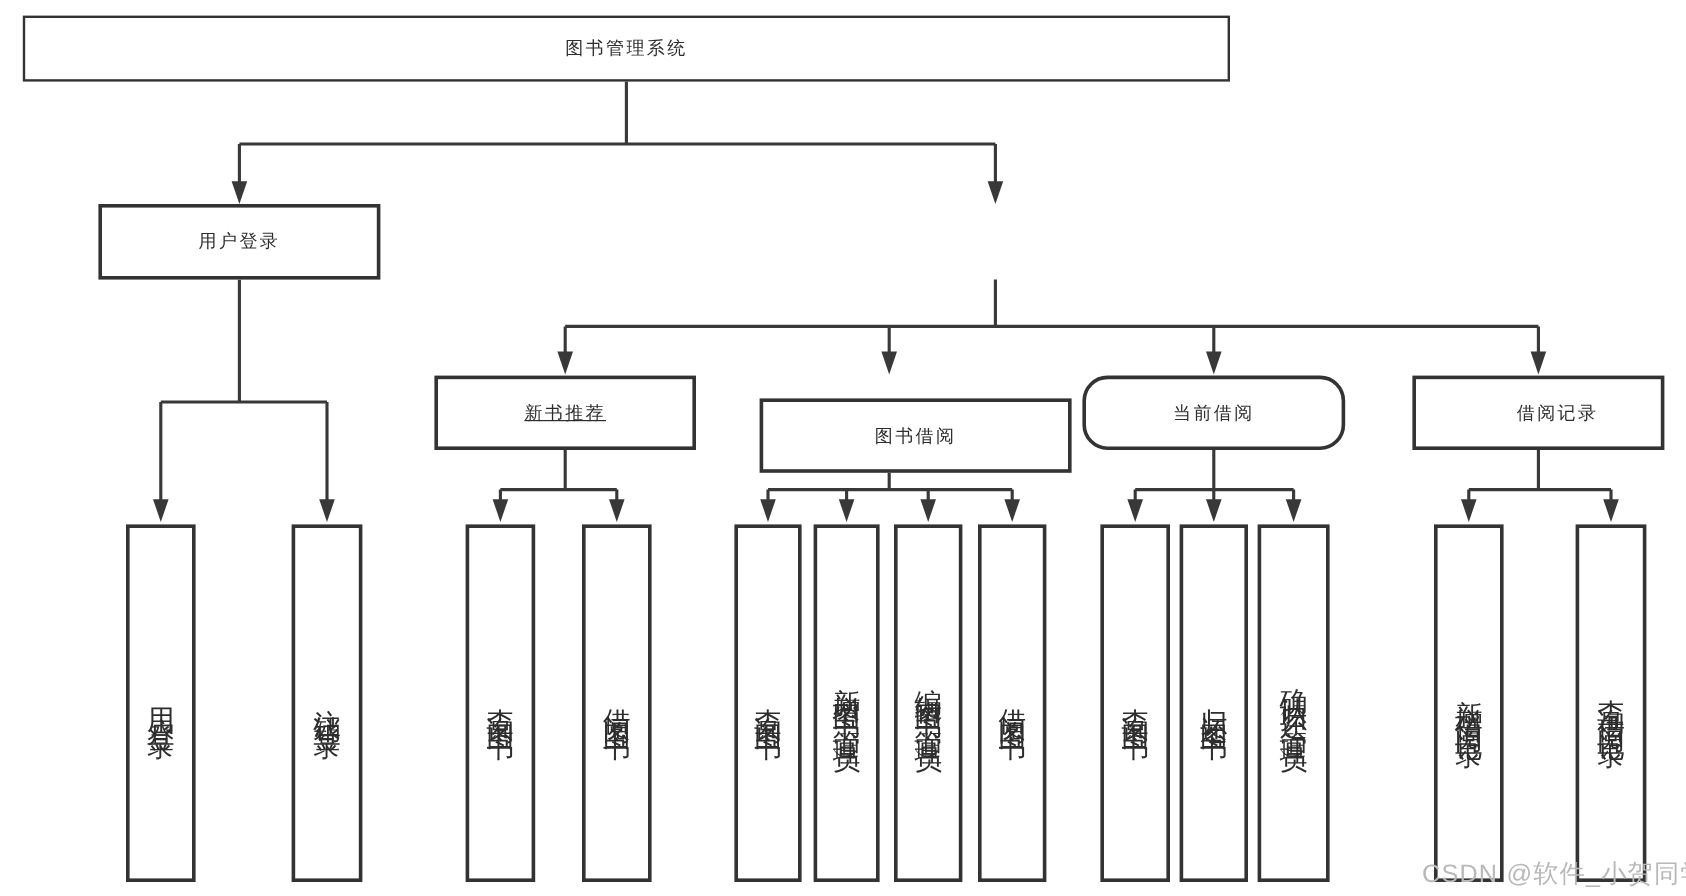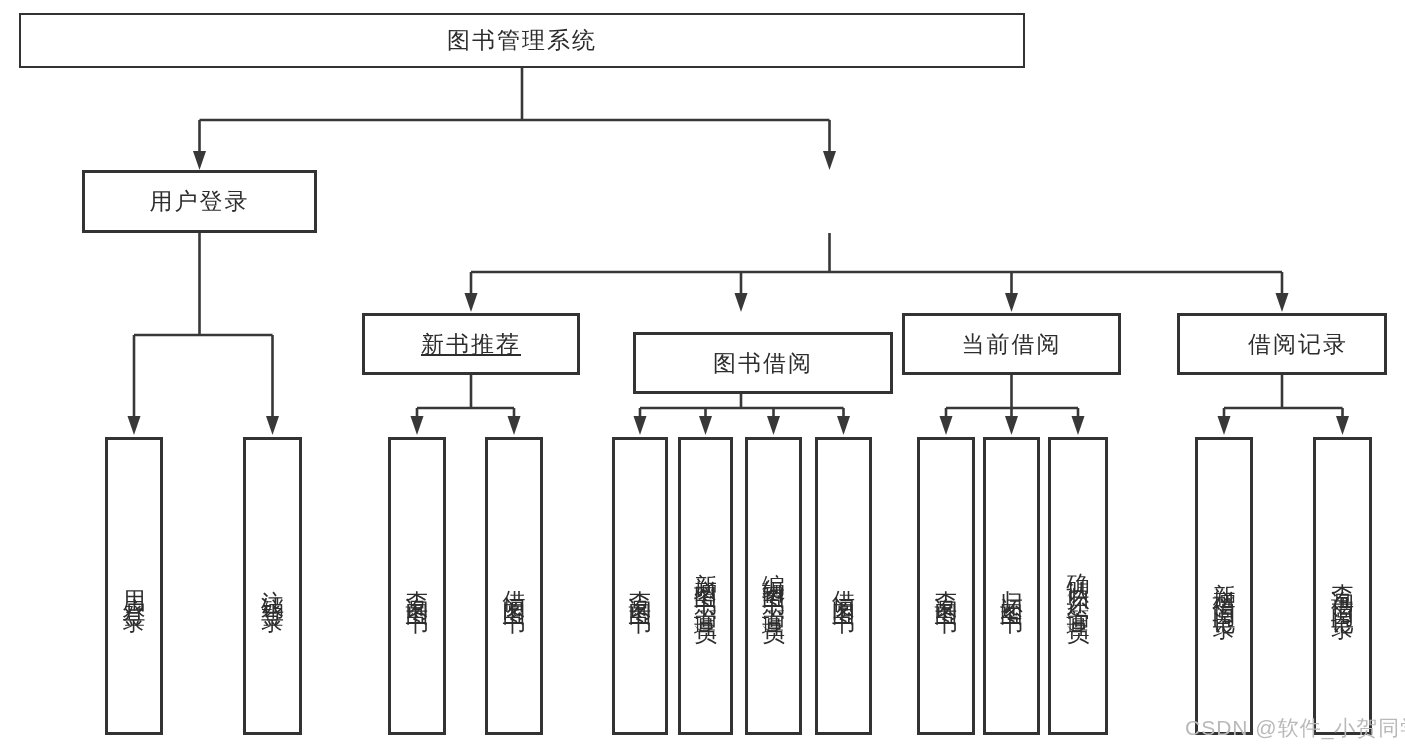--- a/index.html
+++ b/index.html
@@ -22,21 +22,21 @@
     box-sizing: border-box;
     border: 3px solid #333333;
     background: #ffffff;
     display: flex;
     align-items: center;
     justify-content: center;
     color: #2d2d2d;
     z-index: 2;
   }
   .h-node {
-    font-size: 23px;
+    font-size: 15px;
     letter-spacing: 2px;
     white-space: nowrap;
   }
   .v-node {
     writing-mode: vertical-rl;
     text-orientation: mixed;
     font-size: 23px;
     letter-spacing: 7px;
     line-height: 1;
   }
@@ -105,21 +105,21 @@
       <polygon class="arrowhead" points="1336,416 1349,416 1342.5,435"></polygon>
     </g>
   </svg>
 
   <div class="node h-node" style="left:19px; top:13px; width:1006px; height:55px; border-width:2.5px;">图书管理系统</div>
 
   <div class="node h-node" style="left:82px; top:170px; width:235px; height:63px;">用户登录</div>
 
   <div class="node h-node" style="left:362px; top:313px; width:218px; height:62px;text-decoration:underline;">新书推荐</div>
   <div class="node h-node" style="left:633px; top:332px; width:260px; height:62px;">图书借阅</div>
-  <div class="node h-node" style="left:902px; top:313px; width:219px; height:62px;">当前借阅</div>
+  <div class="node h-node" style="left:902px; top:313px; width:219px; height:62px;border-radius:21px;">当前借阅</div>
   <div class="node h-node" style="left:1177px; top:313px; width:210px; height:62px;padding-left:32px;">借阅记录</div>
 
   <div class="node v-node" style="left:105px; top:437px; width:58px; height:298px;">用户登录</div>
   <div class="node v-node" style="left:243px; top:437px; width:59px; height:298px;">注销登录</div>
 
   <div class="node v-node" style="left:388px; top:437px; width:58px; height:298px;">查询图书</div>
   <div class="node v-node" style="left:485px; top:437px; width:58px; height:298px;">借阅图书</div>
 
   <div class="node v-node" style="left:612px; top:437px; width:56px; height:298px;">查询图书</div>
   <div class="node v-node" style="left:678px; top:437px; width:55px; height:298px;">新增图书（管理员）</div>

